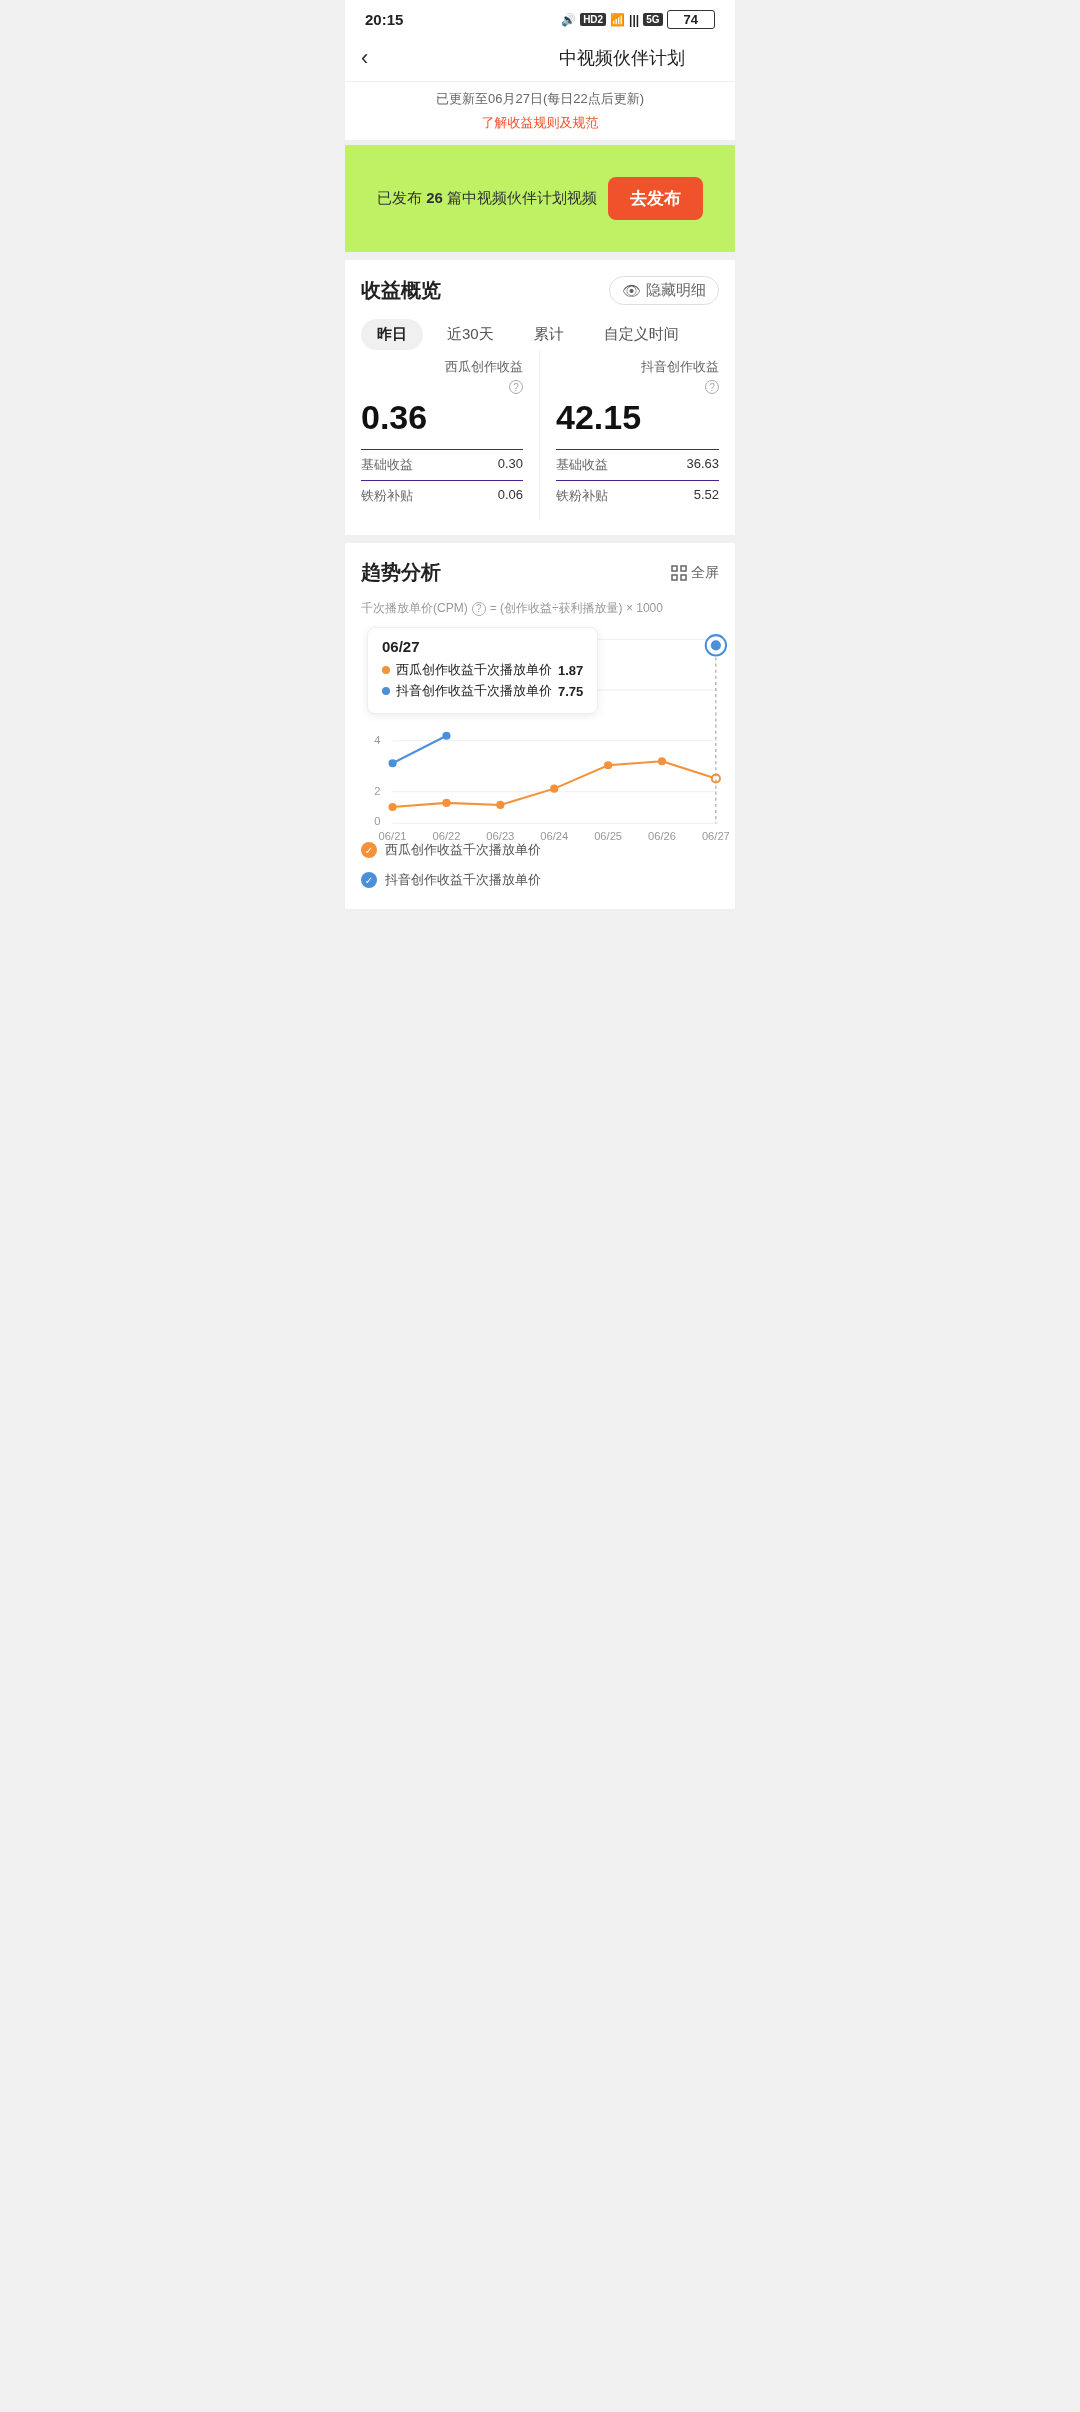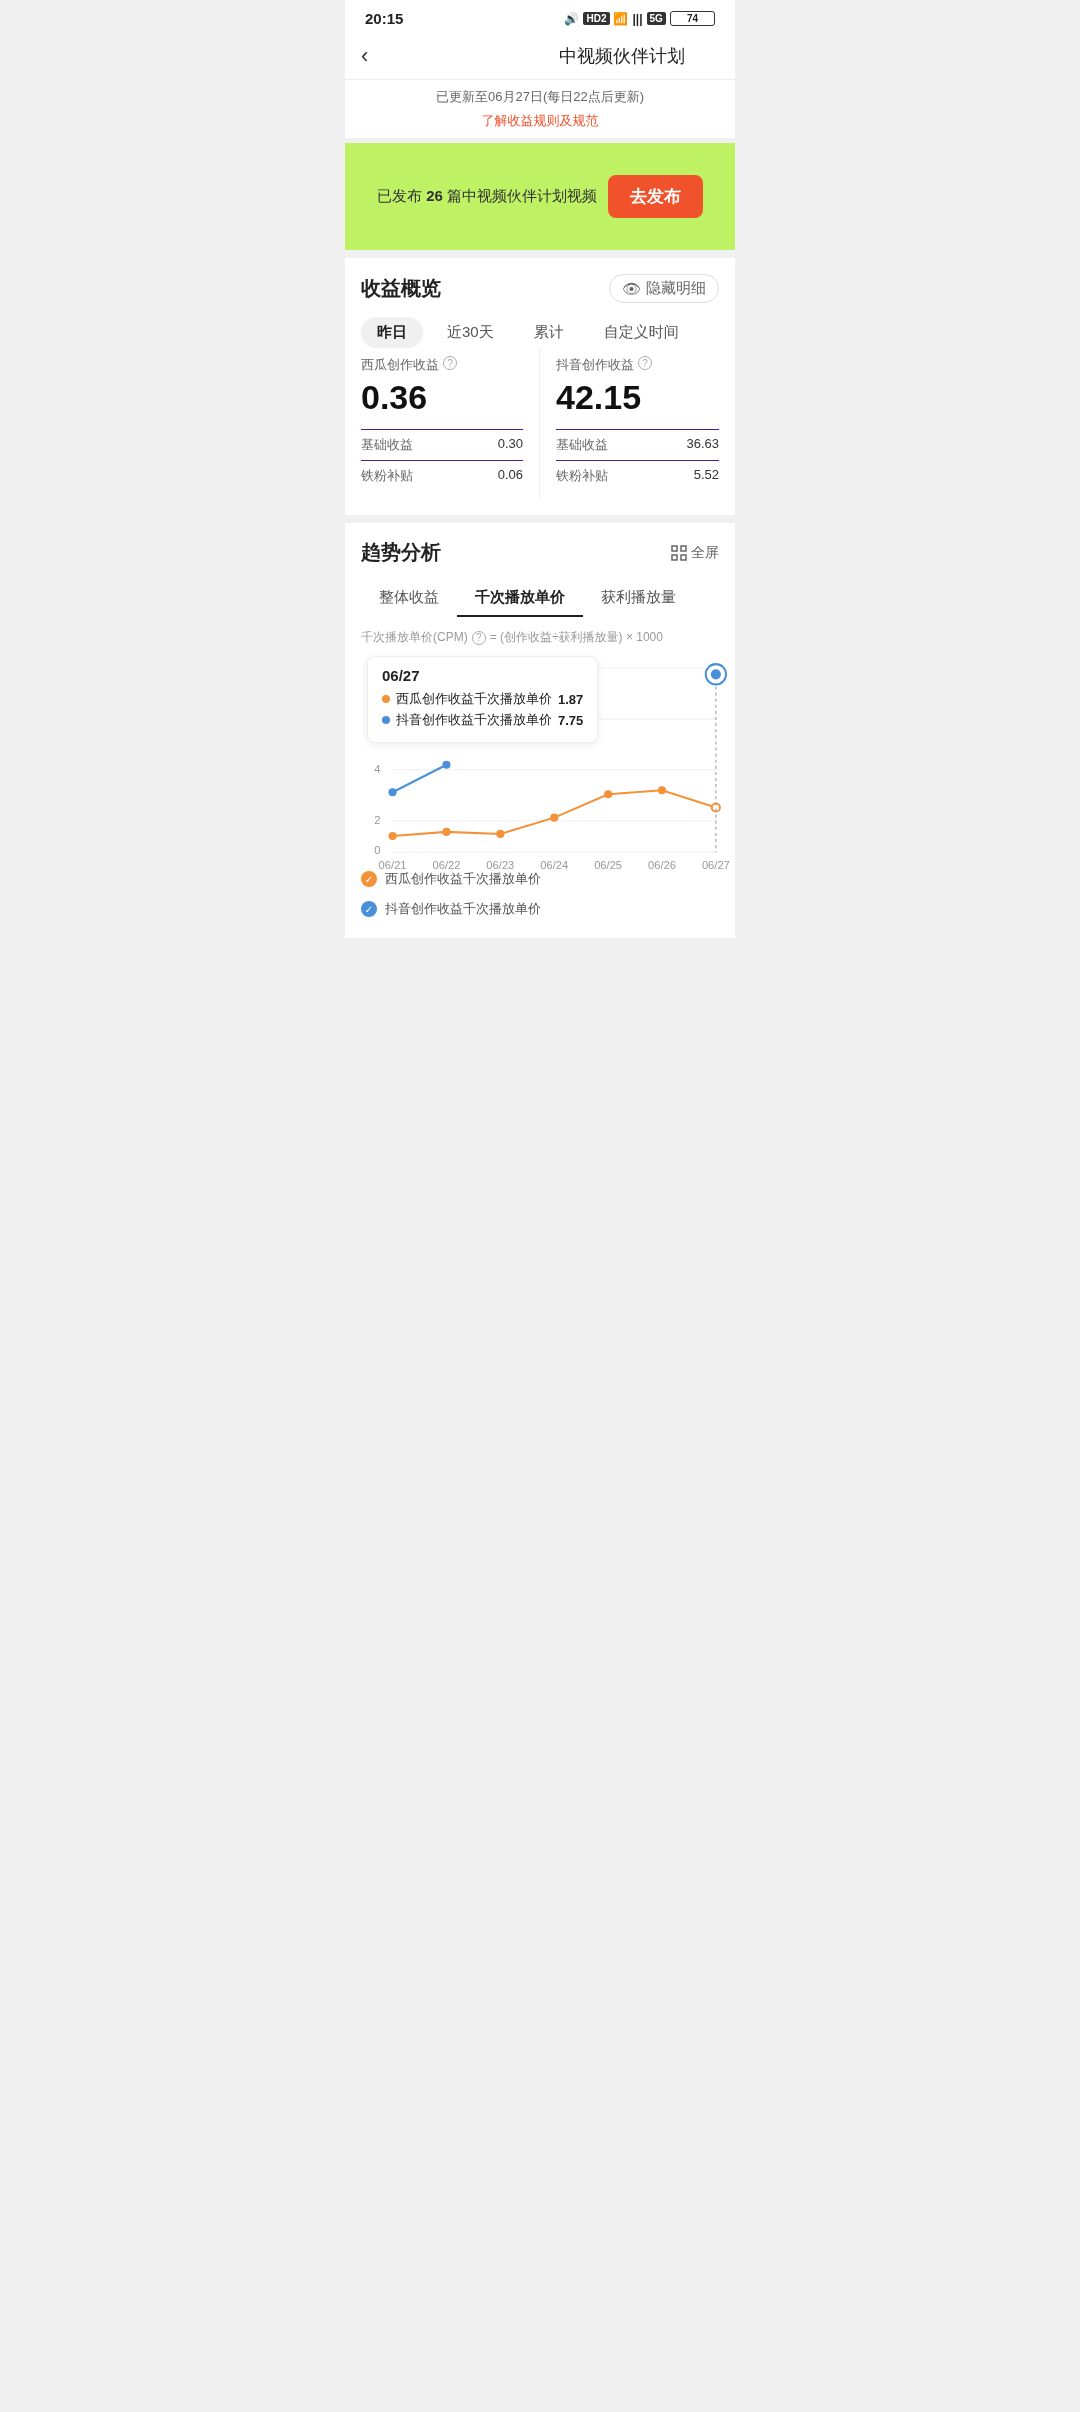--- a/index.html
+++ b/index.html
@@ -24,21 +24,21 @@
     .status-icons {
       display: flex;
       align-items: center;
       gap: 4px;
       font-size: 12px;
     }
     .battery {
       border: 1.5px solid #333;
       border-radius: 3px;
       padding: 1px 16px;
-      font-size: 10px;
+      font-size: 13px;
       position: relative;
     }
     .nav-bar {
       background: #fff;
       display: flex;
       align-items: center;
       padding: 10px 16px;
       border-bottom: 1px solid #eee;
     }
     .nav-back {
@@ -153,22 +153,23 @@
       padding-right: 16px;
     }
     .earnings-col:last-child {
       padding-left: 16px;
     }
     .earnings-label {
       font-size: 13px;
       color: #666;
       margin-bottom: 4px;
       display: flex;
-      align-items: flex-start;
+      align-items: flex-end;
       gap: 4px;
+      flex-direction: column;
     }
     .info-icon {
       width: 14px;
       height: 14px;
       border: 1px solid #aaa;
       border-radius: 50%;
       display: inline-flex;
       align-items: center;
       justify-content: center;
       font-size: 10px;
@@ -382,25 +383,20 @@
       <svg width="16" height="16" viewBox="0 0 16 16" fill="none">
         <rect x="1" y="1" width="5" height="5" stroke="#666" stroke-width="1.5" fill="none"></rect>
         <rect x="10" y="1" width="5" height="5" stroke="#666" stroke-width="1.5" fill="none"></rect>
         <rect x="1" y="10" width="5" height="5" stroke="#666" stroke-width="1.5" fill="none"></rect>
         <rect x="10" y="10" width="5" height="5" stroke="#666" stroke-width="1.5" fill="none"></rect>
       </svg>
       <span>全屏</span>
     </div>
   </div>
 
-  <div class="chart-tabs">
-    <span class="chart-tab">整体收益</span>
-    <span class="chart-tab active">千次播放单价</span>
-    <span class="chart-tab">获利播放量</span>
-  </div>
 
   <div class="cpm-formula">
     <span>千次播放单价(CPM)</span>
     <span class="info-icon">?</span>
     <span>= (创作收益÷获利播放量) × 1000</span>
   </div>
 
   <div class="chart-container">
     
     <div class="tooltip-box">

